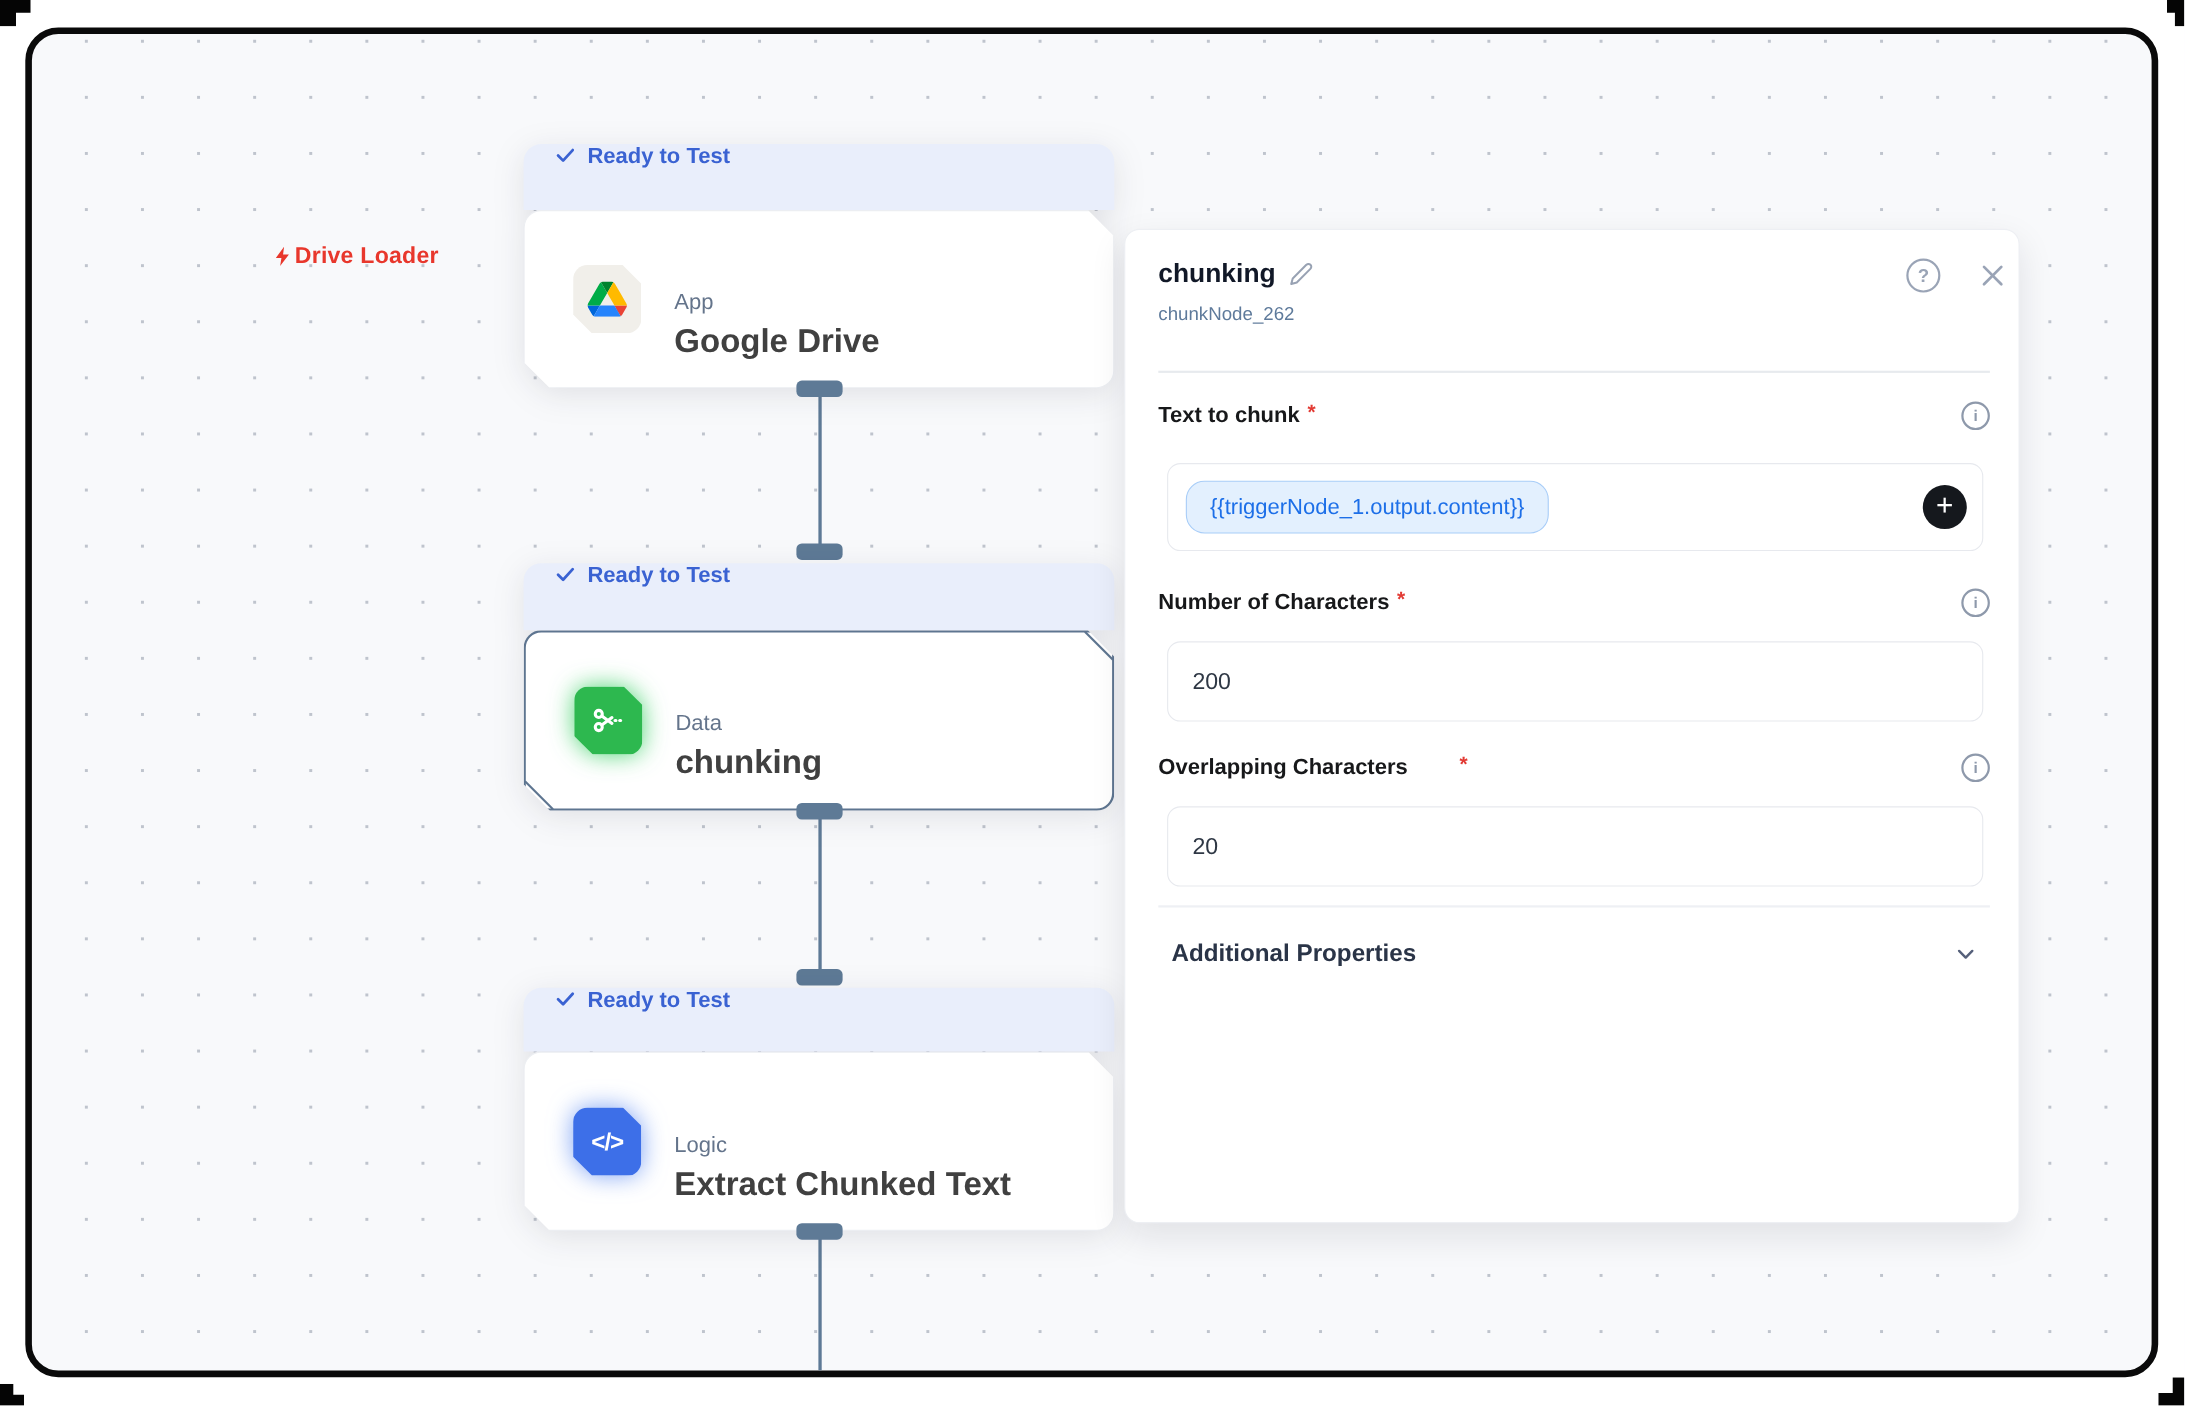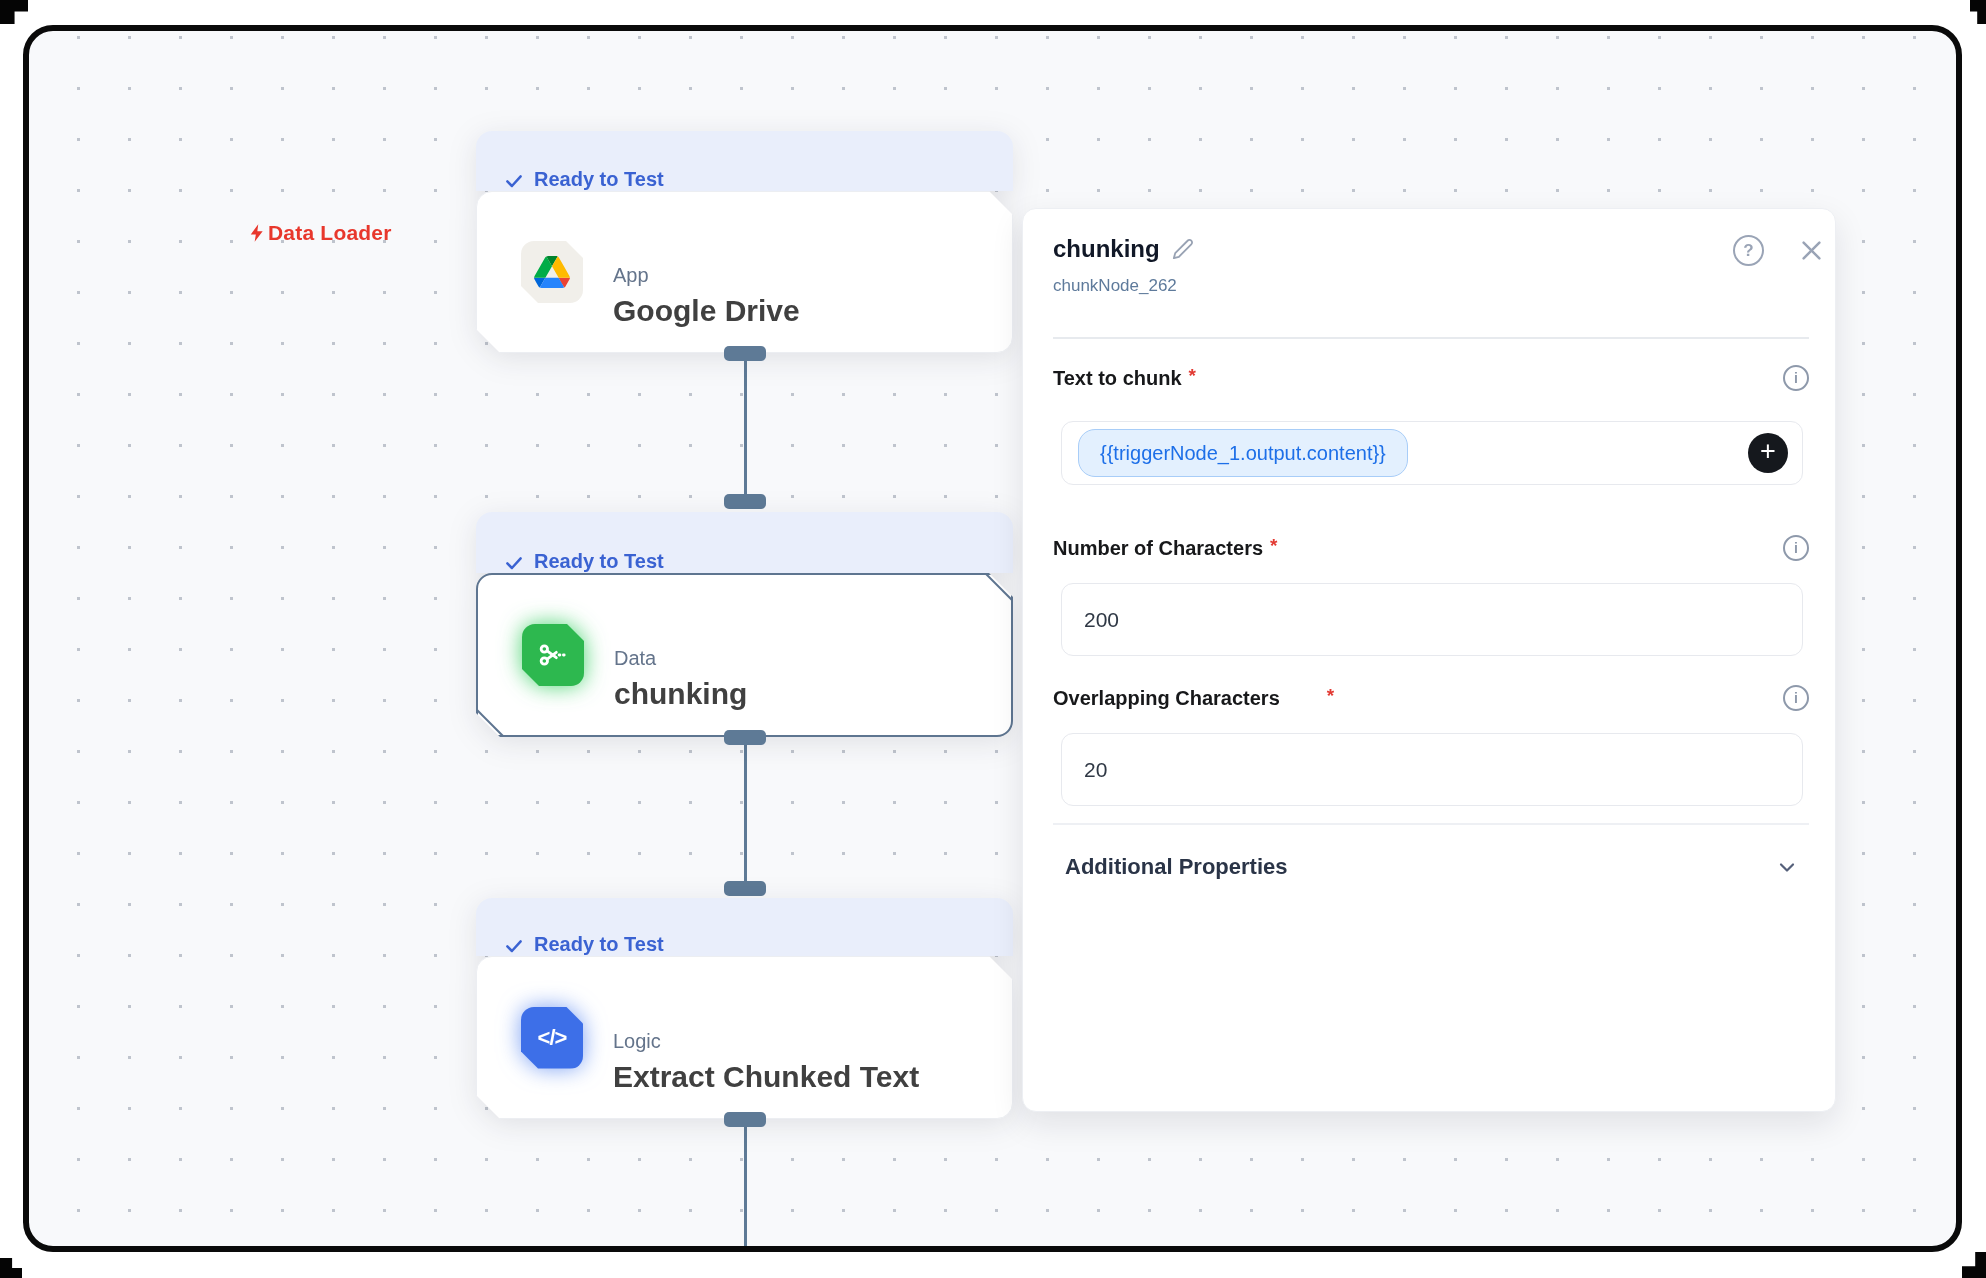--- a/index.html
+++ b/index.html
@@ -29,21 +29,21 @@
     color:#E8372C; font-size:21px; font-weight:700; letter-spacing:.2px; }
   .group-label svg { margin-right:1px; }
 
   
   .cline { position:absolute; width:3px; background:#5E7A96; left:715px; }
   .chandle { position:absolute; left:695px; width:42px; height:15px; border-radius:5px; background:#5E7A96; }
 
   
   .node-group { position:absolute; left:447px; width:537px; filter:drop-shadow(0 6px 14px rgba(15,23,42,.10)); }
   .badge { height:60px; background:#E9EEFB; border-radius:16px 16px 0 0;
-    display:flex; align-items:flex-end; padding-left:28px; gap:10px; }
+    display:flex; align-items:flex-start; padding-left:28px; gap:10px; }
   .badge-text { color:#3A62D2; font-size:20px; font-weight:700; }
   .card { position:relative; background:#ffffff; border:1px solid #ECEEF2; border-radius:16px;
     clip-path:polygon(0 0,calc(100% - 24px) 0,100% 24px,100% 100%,24px 100%,0 calc(100% - 24px));
     display:flex; align-items:center; padding-left:44px; gap:30px; }
   .card.selected { border:2px solid #5E7590;align-items:center; }
   .card.selected::before, .card.selected::after { content:""; position:absolute; height:2px; width:36px;
     background:#5E7590; transform:rotate(45deg); }
   .card.selected::before { top:11px; left:calc(100% - 30px); }
   .card.selected::after { top:calc(100% - 13px); left:-6px; }
 
@@ -105,21 +105,21 @@
   <div class="corner br"></div>
 
   <div class="canvas">
 
     <div class="group-label">
       <span style="display:flex;">
         <svg width="20" height="22" viewBox="0 0 24 24">
             <polygon points="13.5 1.5 4.5 13.8 10.6 13.8 9.2 22.5 18.8 9.9 12.4 9.9" fill="#E8372C"></polygon>
           </svg>
       </span>
-      <span>Data Loader</span>
+      <span>Drive Loader</span>
     </div>
 
     <div class="cline" style="top:322px;height:144px;"></div>
     <div class="cline" style="top:706px;height:146px;"></div>
     <div class="cline" style="top:1088px;height:127px;"></div>
 
     <div class="node-group" style="top:100px;">
       <div class="badge">
         <span style="display:flex;">
           <svg width="20" height="20" viewBox="0 0 24 24" fill="none" stroke="#3A62D2" stroke-width="3" stroke-linecap="round" stroke-linejoin="round">
@@ -232,21 +232,21 @@
 
       <div class="divider" style="top:128px;"></div>
 
       <div class="field-label-row" style="top:156px;">
         <span class="field-label">Text to chunk</span>
         <span class="req">*</span>
         <div class="info-circ" style="cursor:pointer;">
           <span>i</span>
         </div>
       </div>
-      <div class="input-box" style="top:212px;height:64px;">
+      <div class="input-box" style="top:212px;height:80px;">
         <span class="pill">{{triggerNode_1.output.content}}</span>
         <div class="plus-btn">
           <span>+</span>
         </div>
       </div>
 
       <div class="field-label-row" style="top:326px;">
         <span class="field-label">Number of Characters</span>
         <span class="req">*</span>
         <div class="info-circ" style="cursor:pointer;">

